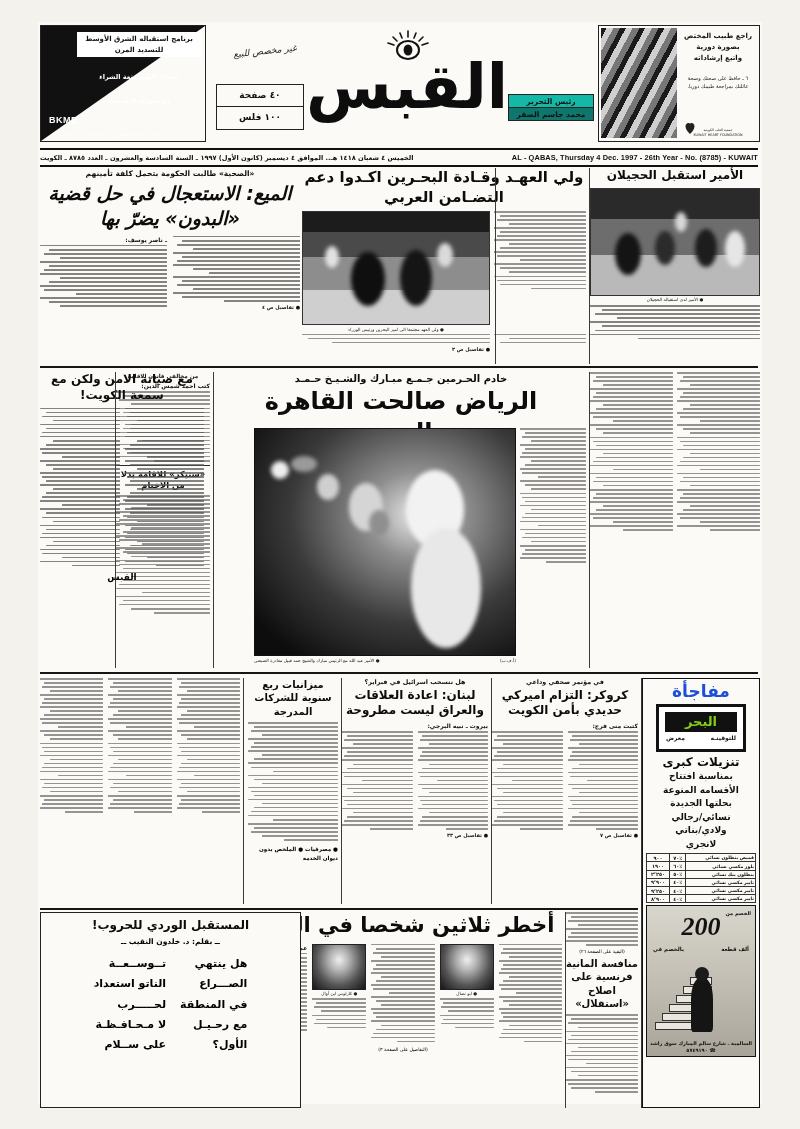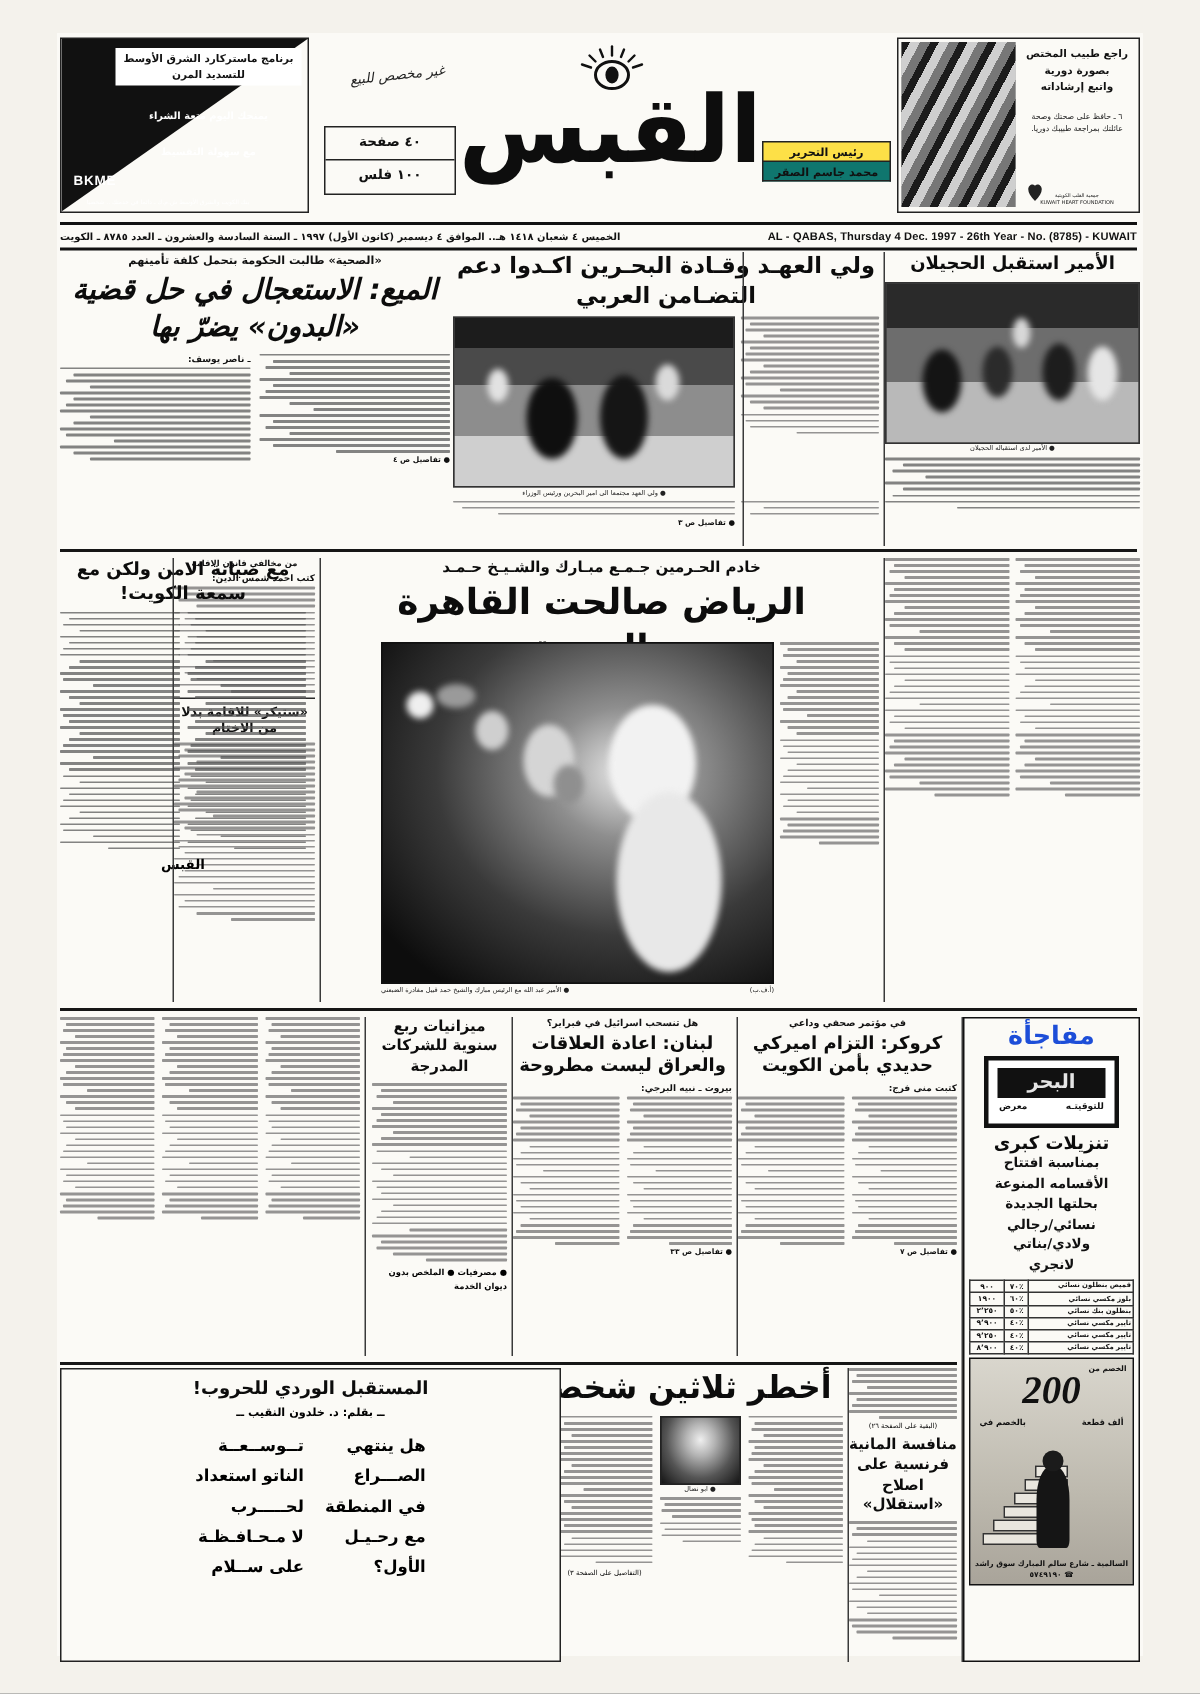--- a/index.html
+++ b/index.html
@@ -91,21 +91,21 @@
   .logo .sun{position:absolute;left:50%;top:2px;transform:translateX(-50%);}
   .logo .word{
     position:absolute;left:0;top:28px;width:200px;text-align:center;
     font-size:62px;font-weight:bold;color:#0d0d0d;line-height:1;
     letter-spacing:-2px;
   }
   .editor{
     position:absolute;left:470px;top:72px;width:86px;
   }
   .editor .lab{
-    background:#fde047;border:1px solid #222;text-align:center;
+    background:#14b8a6;border:1px solid #222;text-align:center;
     font-size:7.5px;font-weight:bold;padding:1.5px 0;color:#111;
   }
   .editor .nm{
     background:#0f766e;border:1px solid #222;border-top:none;text-align:center;
     font-size:7.5px;font-weight:bold;padding:1.5px 0;color:#111;
   }
   .ad-right{
     position:absolute;right:2px;top:3px;width:160px;height:115px;
     border:1px solid #222;background:#fbfaf6;overflow:hidden;
   }
@@ -178,21 +178,21 @@
   .sale{box-sizing:border-box;border:1px solid #111;background:#fbfaf6;}
   .sale .t1{font-size:17px;font-weight:bold;text-align:center;color:#1d4ed8;line-height:1.1;}
   .sale .logobox{
     margin:3px auto;width:84px;height:42px;border:3px solid #111;background:#fff;
     position:relative;
   }
   .sale .logobox .inner{
     position:absolute;left:6px;top:5px;right:6px;height:20px;background:#111;
   }
   .sale .logobox .inner span{
-    color:#e5e5e5;font-size:13px;font-weight:bold;display:block;text-align:center;line-height:20px;
+    color:#84cc16;font-size:13px;font-weight:bold;display:block;text-align:center;line-height:20px;
   }
   .sale .logobox .s2{
     position:absolute;left:7px;top:27px;font-size:6px;font-weight:bold;color:#111;
   }
   .sale .logobox .s3{
     position:absolute;right:7px;top:27px;font-size:6px;font-weight:bold;color:#111;
   }
   .sale .t2{font-size:12px;font-weight:bold;text-align:center;color:#0c0c0c;line-height:1.3;}
   .sale .t3{font-size:9px;font-weight:bold;text-align:center;color:#111;line-height:1.5;}
   .ptable{width:100%;border-collapse:collapse;margin-top:2px;}
@@ -232,21 +232,21 @@
 <body>
 
 <div class="page">
  <div class="sheet">
 
   <div class="masthead">
 
     <div class="ad-left">
       <div class="tri"></div>
       <div class="panel ar">
-        <div>برنامج ماستركارد الشرق الأوسط</div>
+        <div>برنامج استقباله الشرق الأوسط</div>
         <div>للتسديد المرن</div>
       </div>
       <div class="l2 ar">يمنحك اليوم متعة الشراء</div>
       <div class="l3 ar">مع سهولة التقسيط</div>
       <div class="brand en">BKME</div>
       <div class="brandsub ar">بنك الكويت والشرق الأوسط ش.م.ك  ـ  دائما في خدمتك .. شخصيا</div>
     </div>
 
     <div class="slogan ar">غير مخصص للبيع</div>
 
@@ -1252,21 +1252,21 @@
               <i class="s1"></i>
               <i class="s4"></i>
               <i class="s2"></i>
               <i class="s6"></i>
         </div>
       </div>
     </div>
     <div class="ar" style="font-size:4.6px;text-align:center;margin-top:2px;">(التفاصيل على الصفحة ٣)</div>
   </div>
 
-  <div class="bx" style="position:absolute;left:2px;top:890px;width:334px;height:196px;padding:5px 6px;box-sizing:border-box;">
+  <div class="bx" style="position:absolute;left:2px;top:890px;width:261px;height:196px;padding:5px 6px;box-sizing:border-box;">
     <div class="hl3 ar">المستقبل الوردي للحروب!</div>
     <div class="ar" style="text-align:center;font-size:7.5px;font-weight:bold;margin-top:3px;">ــ بقلم: د. خلدون النقيب ــ</div>
     <div style="display:flex;gap:14px;margin-top:8px;justify-content:center;">
       <div class="ar" style="font-size:11px;font-weight:bold;line-height:1.85;letter-spacing:2px;text-align:right;">
         <div>هل ينتهي</div>
         <div>الصـــراع</div>
         <div>في المنطقة</div>
         <div>مع رحـيـل</div>
         <div>الأول؟</div>
       </div>

